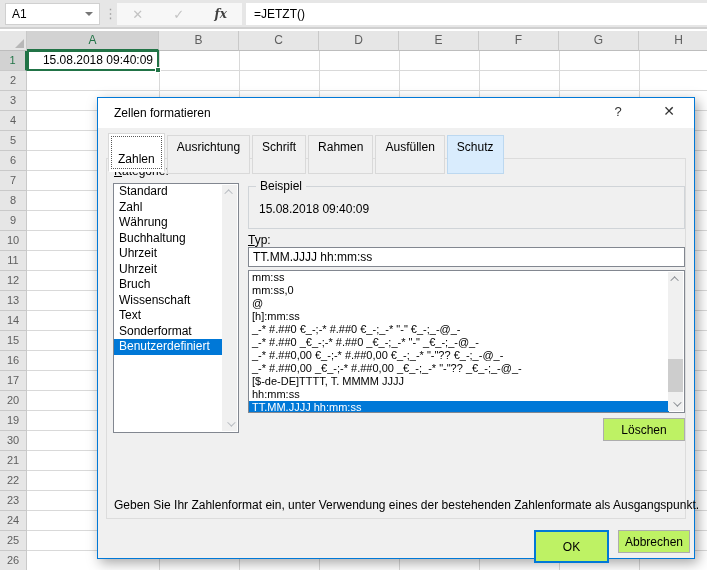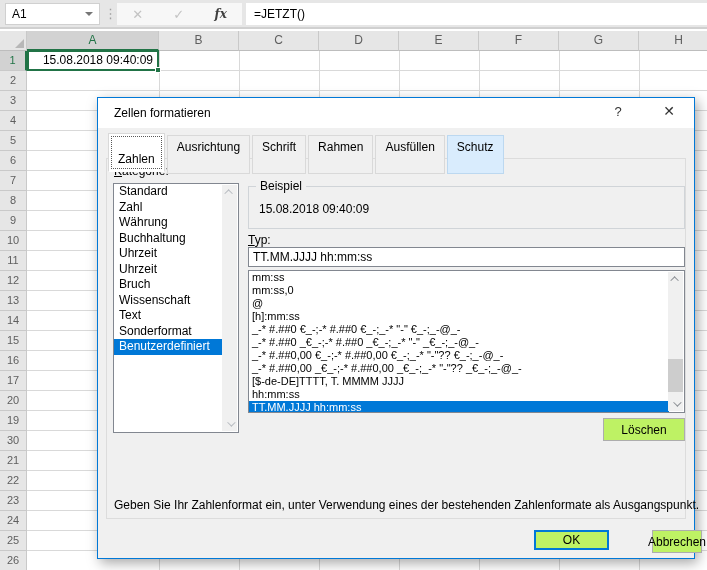--- a/index.html
+++ b/index.html
@@ -251,15 +251,15 @@
           <span class="chev dn"></span>
         </span>
       <div class="thumb" style="top:87px; height:33px;"></div>
     </div>
   </div>
 
   <button class="btn ak" style="left:505px; top:320px; width:82px; height:23px;">Löschen</button>
 
   <div class="hint">Geben Sie Ihr Zahlenformat ein, unter Verwendung eines der bestehenden Zahlenformate als Ausgangspunkt.</div>
 
-  <button class="btn default" style="left:436px; top:432px; width:75px; height:20px;">OK</button>
-  <button class="btn" style="left:554px; top:432px; width:50px; height:23px;">Abbrechen</button>
+  <button class="btn default" style="left:436px; top:432px; width:75px; height:33px;">OK</button>
+  <button class="btn" style="left:520px; top:432px; width:72px; height:23px;">Abbrechen</button>
 </div>
 
 </body></html>

